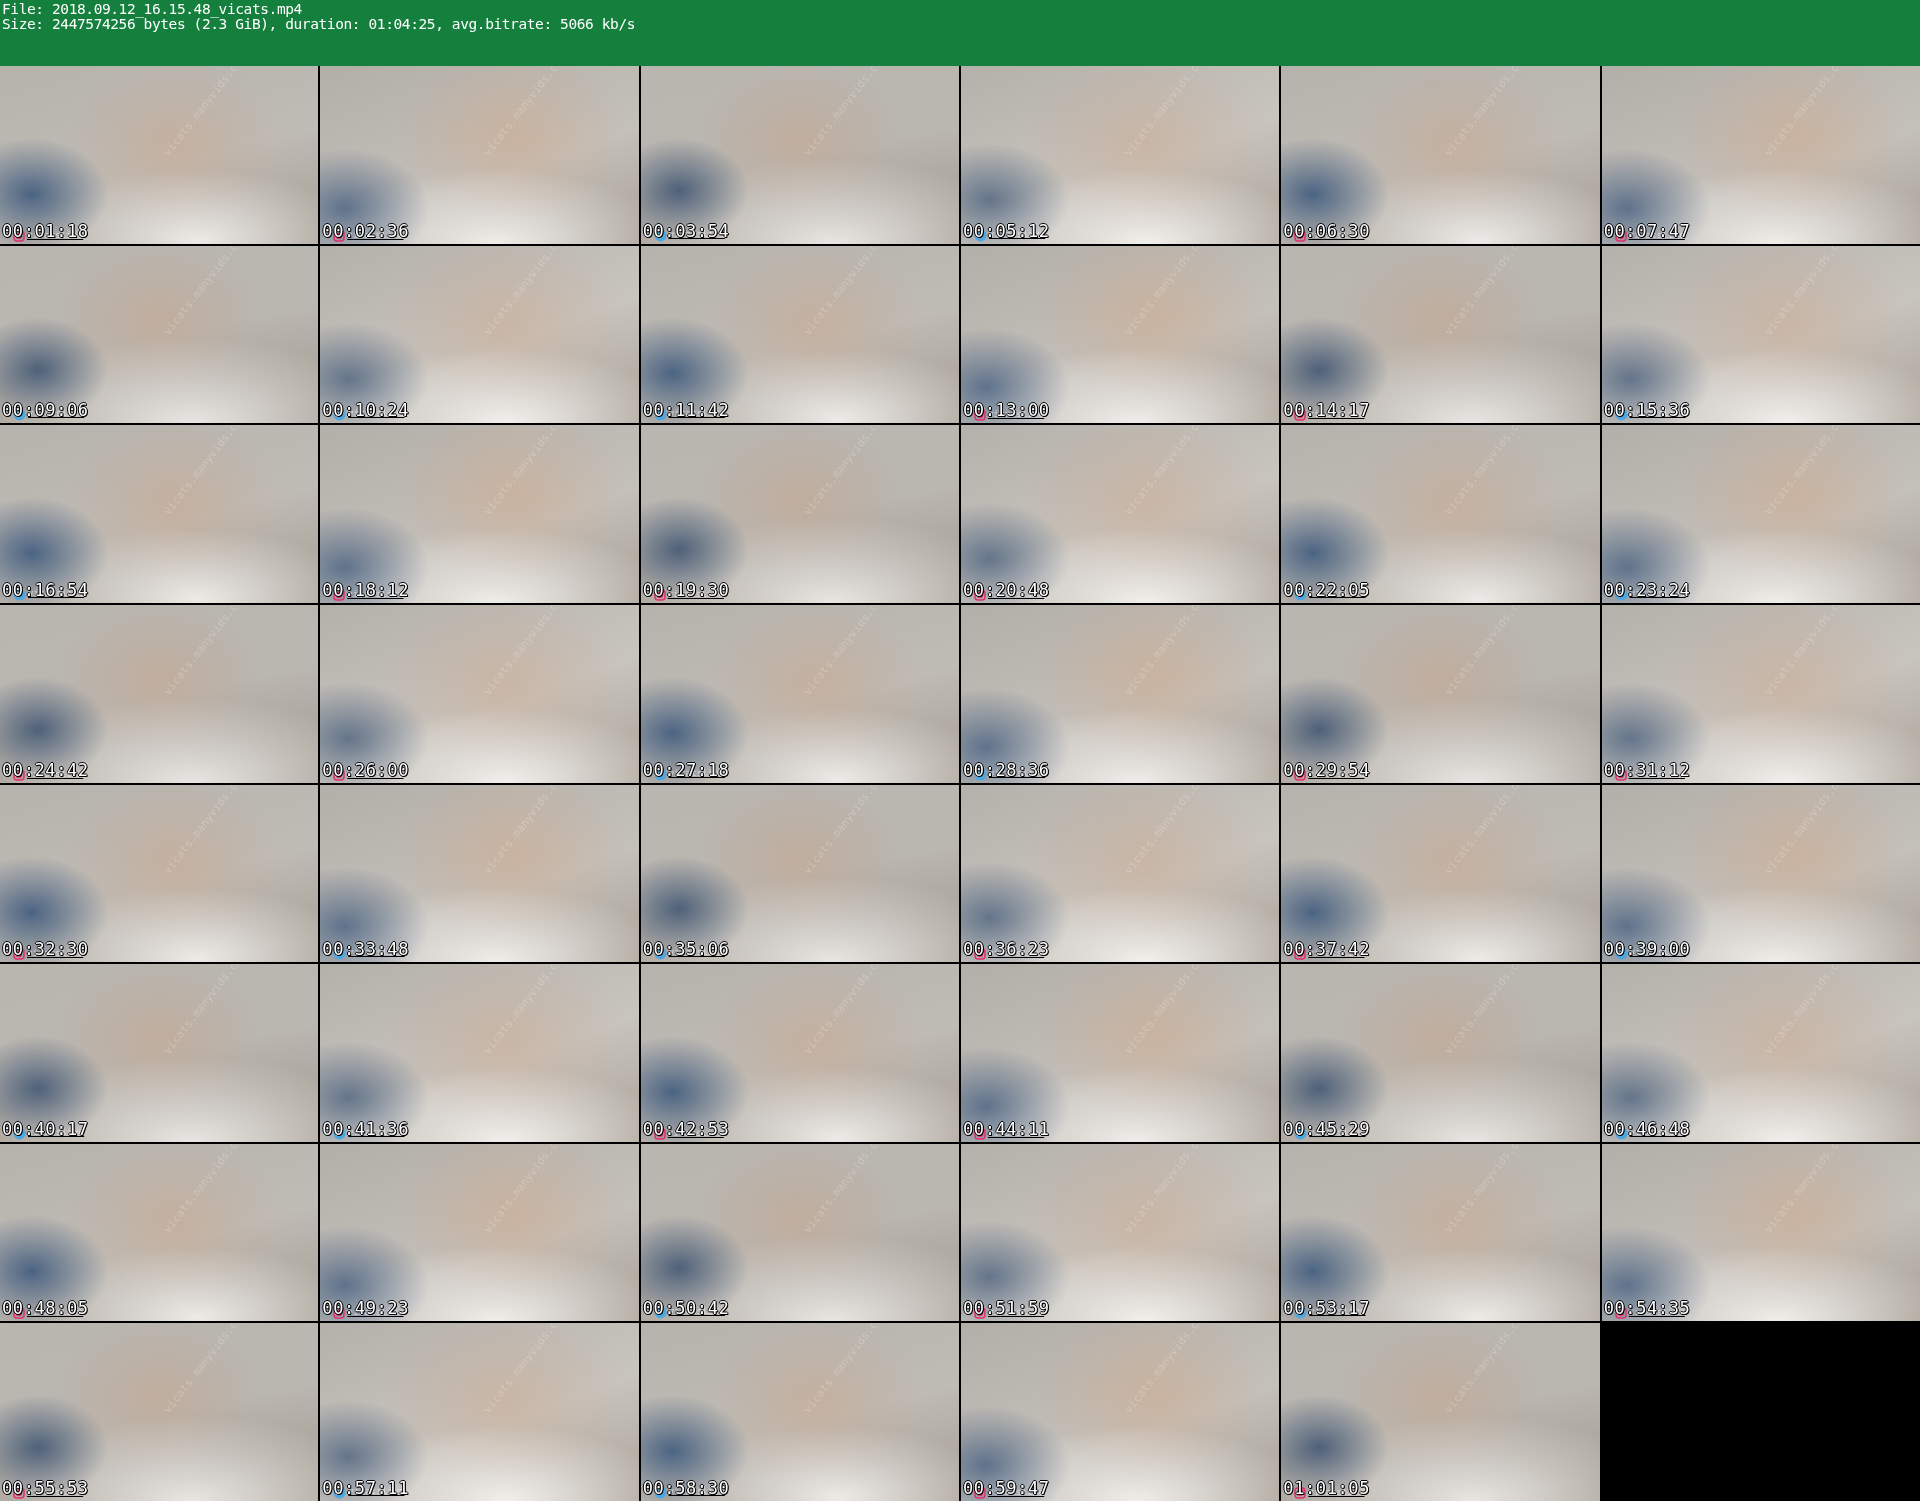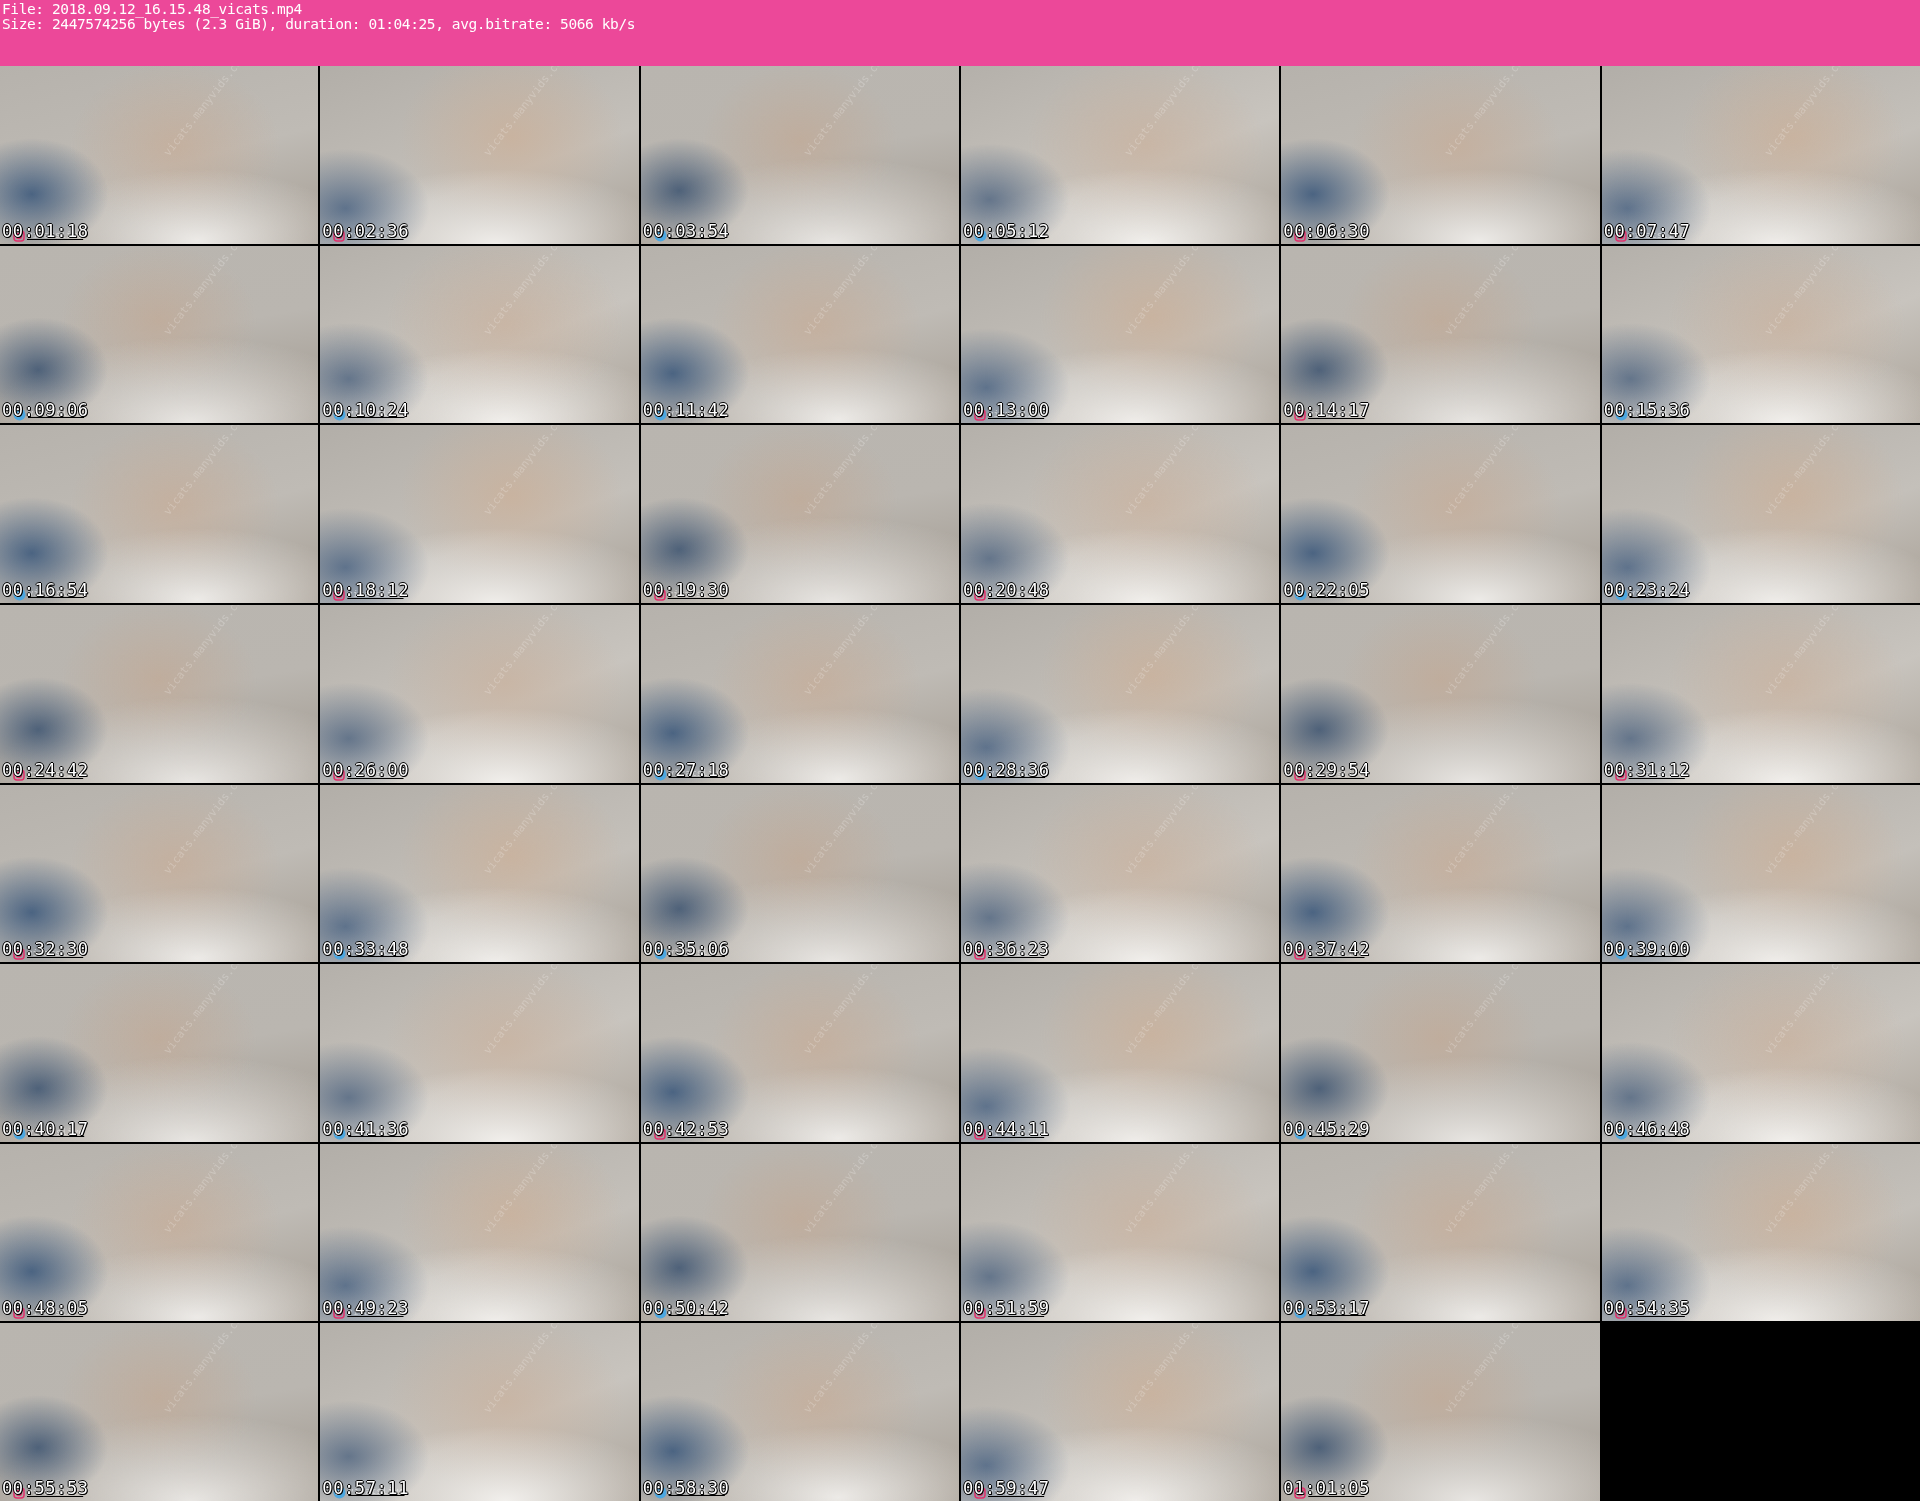--- a/index.html
+++ b/index.html
@@ -1,20 +1,20 @@
 <!DOCTYPE html>
 <html><head>
 <meta charset="utf-8">
 <style>
   html,body{margin:0;padding:0;background:#000;}
   body{width:1920px;height:1501px;overflow:hidden;
        font-family:"DejaVu Sans Mono",monospace;}
 
   
-  .header{height:64px;padding:2px 4px 0 2px;background:#ec4899;color:#fff;}
+  .header{height:64px;padding:2px 4px 0 2px;background:#15803d;color:#fff;}
   .header .hline{font-size:14.5px;line-height:14.5px;letter-spacing:-0.4px;
                  white-space:nowrap;}
 
   
   .grid{height:1435px;display:grid;grid-template-columns:repeat(6,1fr);
         grid-template-rows:repeat(8,1fr);gap:2px;background:#000;}
   .tile{position:relative;overflow:hidden;background:#aca79f;}
   .tile .ph{position:absolute;inset:0;}
 
   

